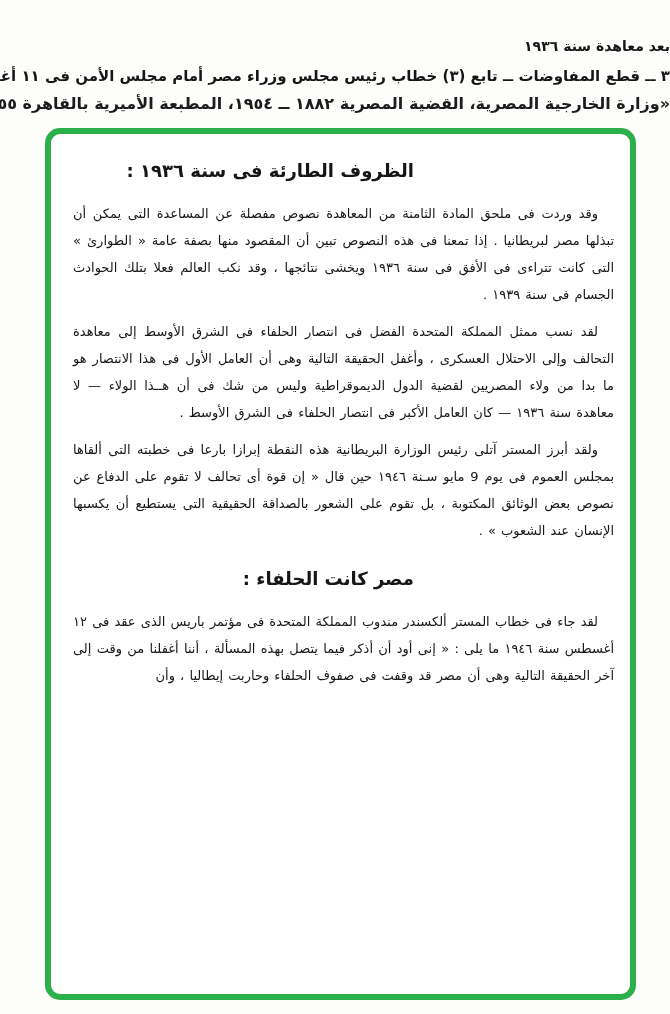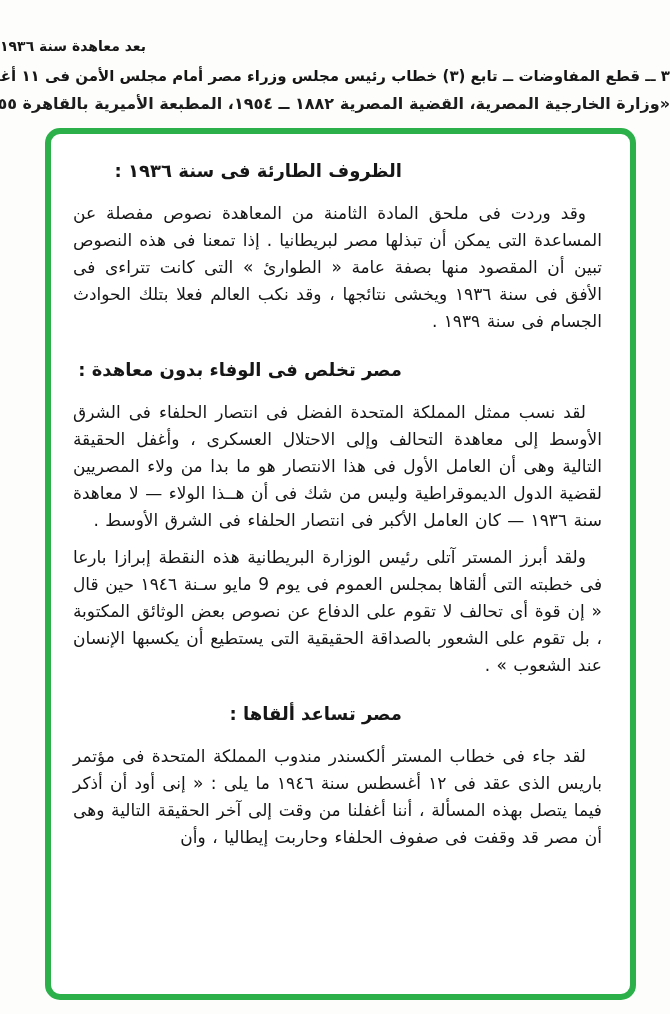--- a/index.html
+++ b/index.html
@@ -17,21 +17,21 @@
     width: 670px;
     height: 1014px;
     direction: rtl;
   }
   
   .doc-header {
     position: absolute;
     top: 38px;
     left: 0;
     width: 670px;
-    text-align: left;
+    text-align: right;
     direction: rtl;
   }
   .h-line1 {
     font-size: 14px;
     font-weight: bold;
     letter-spacing: 0.5px;
   }
   .h-line2 {
     margin-top: 13px;
     font-size: 15px;
@@ -49,39 +49,39 @@
   .green-box {
     position: absolute;
     left: 45px;
     top: 128px;
     width: 591px;
     height: 872px;
     box-sizing: border-box;
     border: 6px solid var(--box-border, #2cb14a);
     border-radius: 15px;
     background: var(--paper, #ffffff);
-    padding: 20px 28px 12px 22px;
+    padding: 20px 16px 12px 22px;
     overflow: hidden;
   }
   .green-box h2 {
     margin: 22px 0 16px;
     padding: 0 200px 0 0;
     font-size: 18px;
     font-weight: bold;
     line-height: 26px;
     direction: rtl;
     text-align: right;
     white-space: nowrap;
   }
   .green-box section:first-of-type h2 {
     margin-top: 4px;
   }
   .green-box p {
     margin: 0 0 10px;
-    font-size: 17px;
+    font-size: 13px;
     line-height: 27px;
     direction: rtl;
     text-align: justify;
     text-indent: 16px;
     word-spacing: 1px;
   }
 </style>
 </head>
 <body>
 
@@ -94,28 +94,27 @@
   </header>
 
   <main class="green-box">
 
     <section>
       <h2>الظروف الطارئة فى سنة ١٩٣٦ :</h2>
       <p>وقد وردت فى ملحق المادة الثامنة من المعاهدة نصوص مفصلة عن المساعدة التى يمكن أن تبذلها مصر لبريطانيا . إذا تمعنا فى هذه النصوص تبين أن المقصود منها بصفة عامة « الطوارئ » التى كانت تتراءى فى الأفق فى سنة ١٩٣٦ ويخشى نتائجها ، وقد نكب العالم فعلا بتلك الحوادث الجسام فى سنة ١٩٣٩ .</p>
     </section>
 
     <section>
-      <h2>مصر تخلص فى الوفاء بدون معاهدة :</h2>
     </section>
 
     <section>
       <p>لقد نسب ممثل المملكة المتحدة الفضل فى انتصار الحلفاء فى الشرق الأوسط إلى معاهدة التحالف وإلى الاحتلال العسكرى ، وأغفل الحقيقة التالية وهى أن العامل الأول فى هذا الانتصار هو ما بدا من ولاء المصريين لقضية الدول الديموقراطية وليس من شك فى أن هــذا الولاء — لا معاهدة سنة ١٩٣٦ — كان العامل الأكبر فى انتصار الحلفاء فى الشرق الأوسط .</p>
       <p>ولقد أبرز المستر آتلى رئيس الوزارة البريطانية هذه النقطة إبرازا بارعا فى خطبته التى ألقاها بمجلس العموم فى يوم 9 مايو سـنة ١٩٤٦ حين قال « إن قوة أى تحالف لا تقوم على الدفاع عن نصوص بعض الوثائق المكتوبة ، بل تقوم على الشعور بالصداقة الحقيقية التى يستطيع أن يكسبها الإنسان عند الشعوب » .</p>
     </section>
 
     <section>
-      <h2>مصر تساعد ألقاها :</h2>
+      <h2>مصر كانت الحلفاء :</h2>
       <p>لقد جاء فى خطاب المستر ألكسندر مندوب المملكة المتحدة فى مؤتمر باريس الذى عقد فى ١٢ أغسطس سنة ١٩٤٦ ما يلى : « إنى أود أن أذكر فيما يتصل بهذه المسألة ، أننا أغفلنا من وقت إلى آخر الحقيقة التالية وهى أن مصر قد وقفت فى صفوف الحلفاء وحاربت إيطاليا ، وأن</p>
     </section>
 
   </main>
 
 </div>
 
 </body></html>

